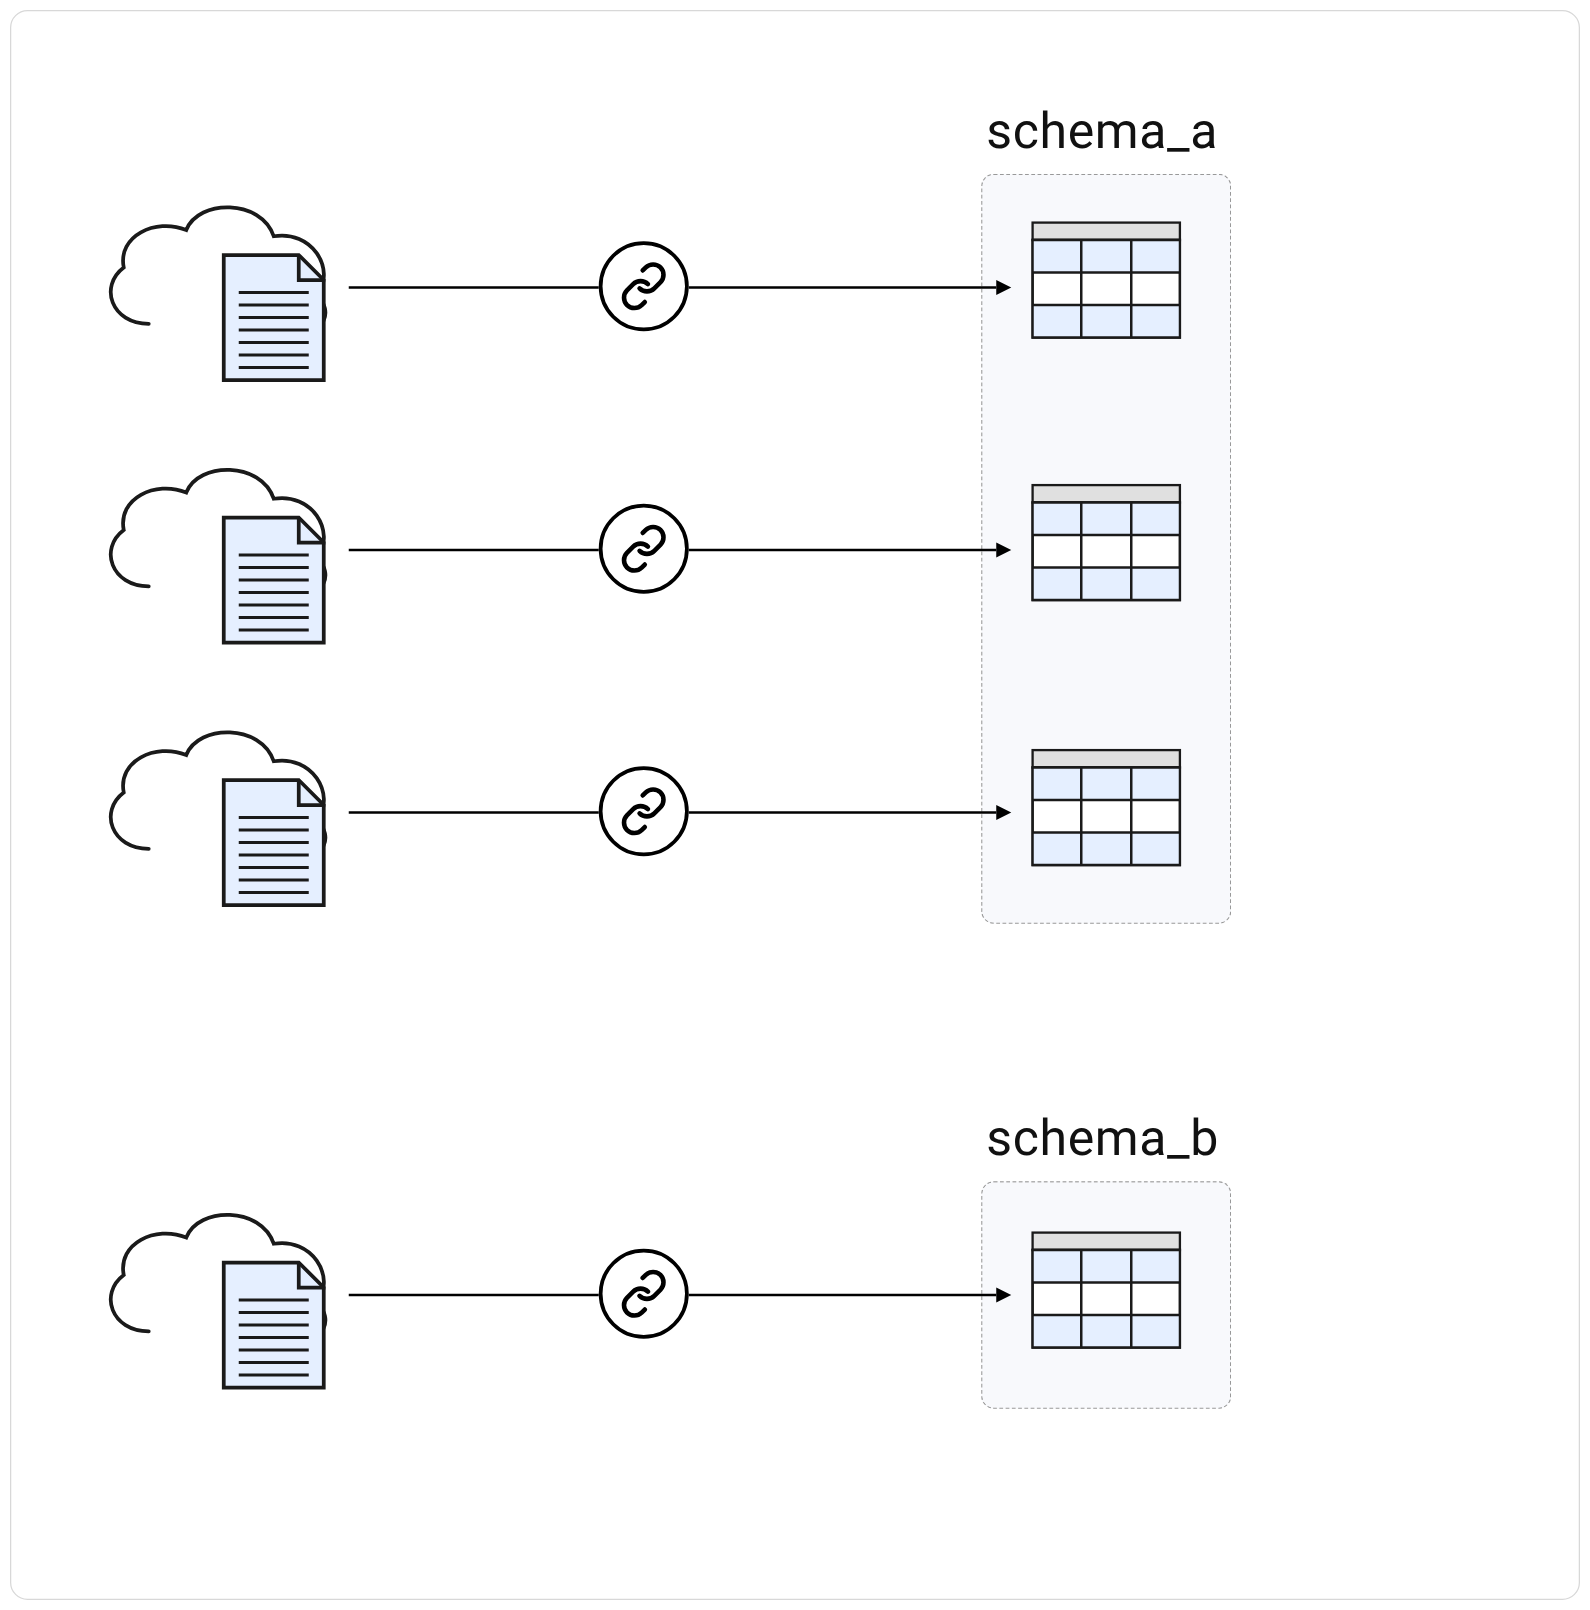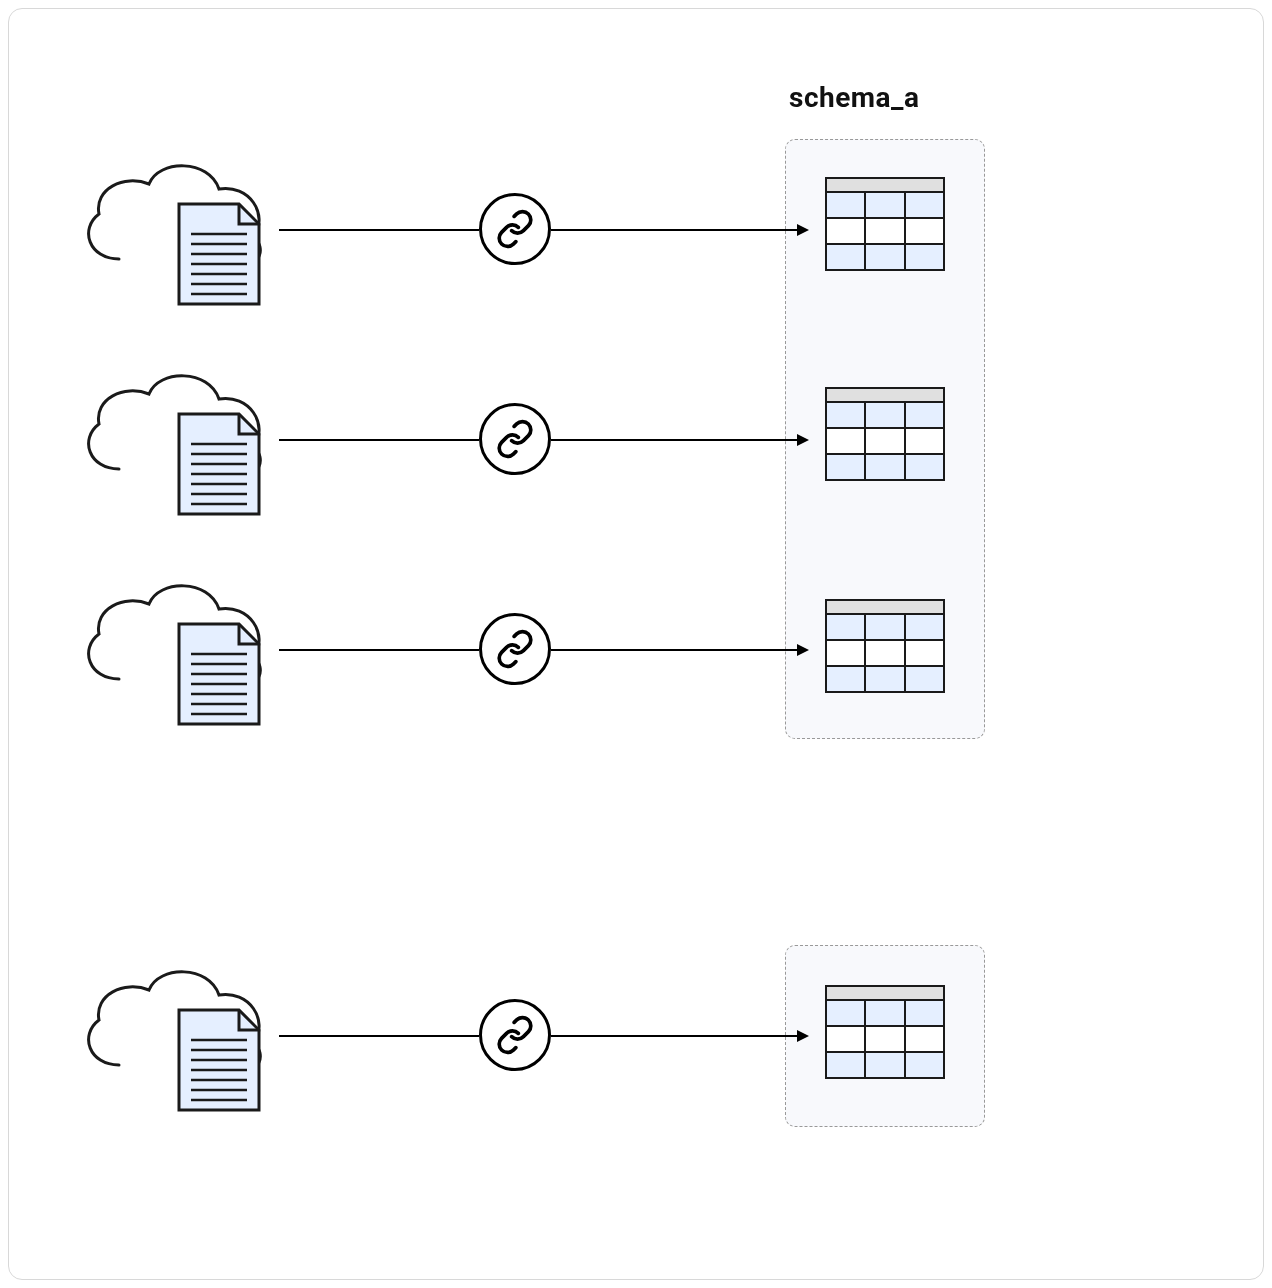--- a/index.html
+++ b/index.html
@@ -17,22 +17,22 @@
     left: 8px;
     top: 8px;
     width: 1256px;
     height: 1272px;
     border: 1px solid #d8d8d8;
     border-radius: 14px;
     background: #ffffff;
   }
   .schema-label {
     position: absolute;
-    font-size: 28px;
-    font-weight: 700;
+    font-size: 40px;
+    font-weight: 400;
     color: #111;
     letter-spacing: 0.5px;
   }
   .schema-container {
     position: absolute;
     border: 1px dashed #999;
     border-radius: 10px;
     background: #f8f9fc;
   }
   .table-icon {
@@ -72,20 +72,21 @@
 </style>
 </head>
 <body>
 
 <div class="frame">
 
   <div class="schema-label" style="left:780px; top:72px;">schema_a</div>
 
   <div class="schema-container" style="left:776px; top:130px; width:200px; height:600px;"></div>
 
+  <div class="schema-label" style="left:780px; top:878px;">schema_b</div>
 
   <div class="schema-container" style="left:776px; top:936px; width:200px; height:182px;"></div>
 
   <div class="cloud-doc" style="left:60px; top:140px;">
     <svg width="210" height="160" viewBox="0 0 210 160">
 
       <path d="M 50 110 C 20 110 10 80 30 65 C 25 40 55 25 80 35 C 90 10 140 10 150 40 C 180 35 200 65 185 88 C 198 100 190 118 170 118" fill="none" stroke="#1a1a1a" stroke-width="3" stroke-linecap="round"></path>
 
       <g transform="translate(110,55)">
         <path d="M 0 0 L 60 0 L 80 20 L 80 100 L 0 100 Z" fill="#e5efff" stroke="#1a1a1a" stroke-width="3"></path>

